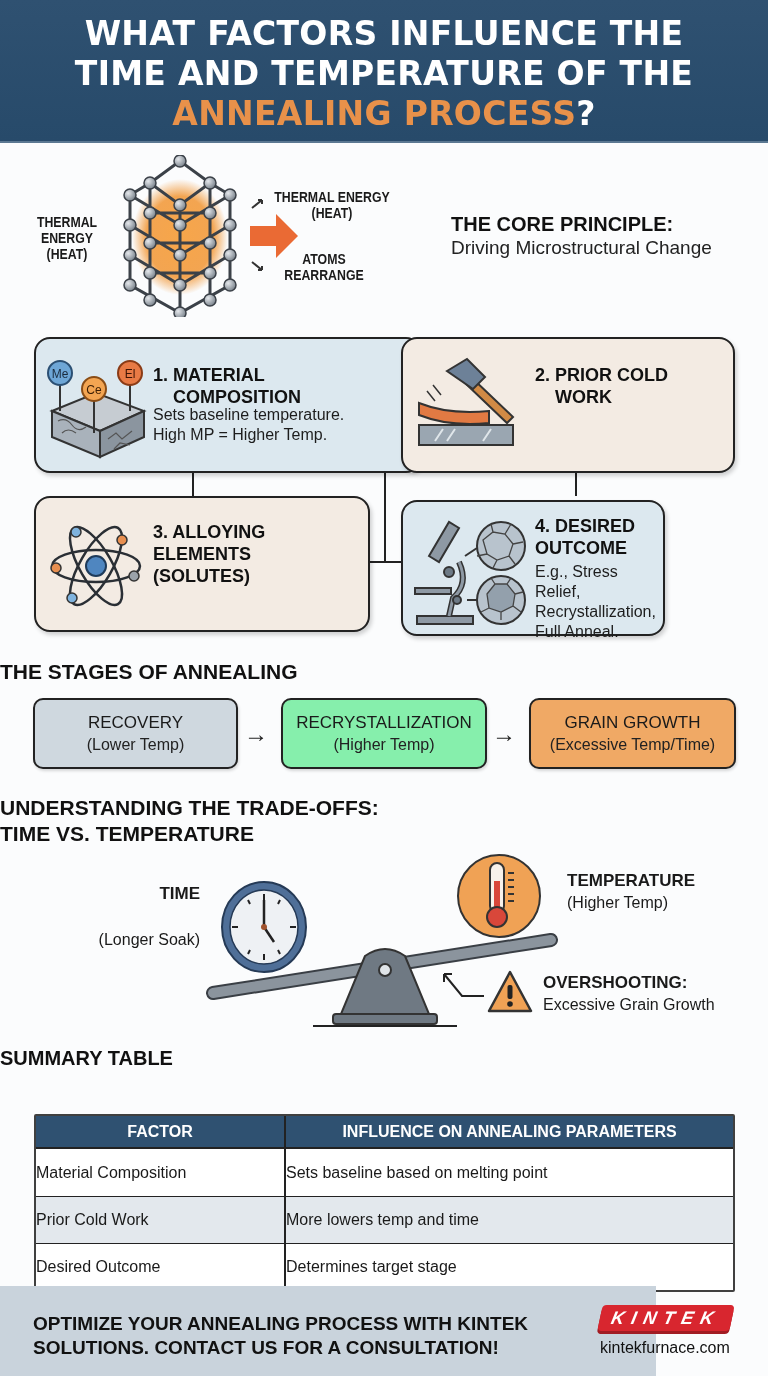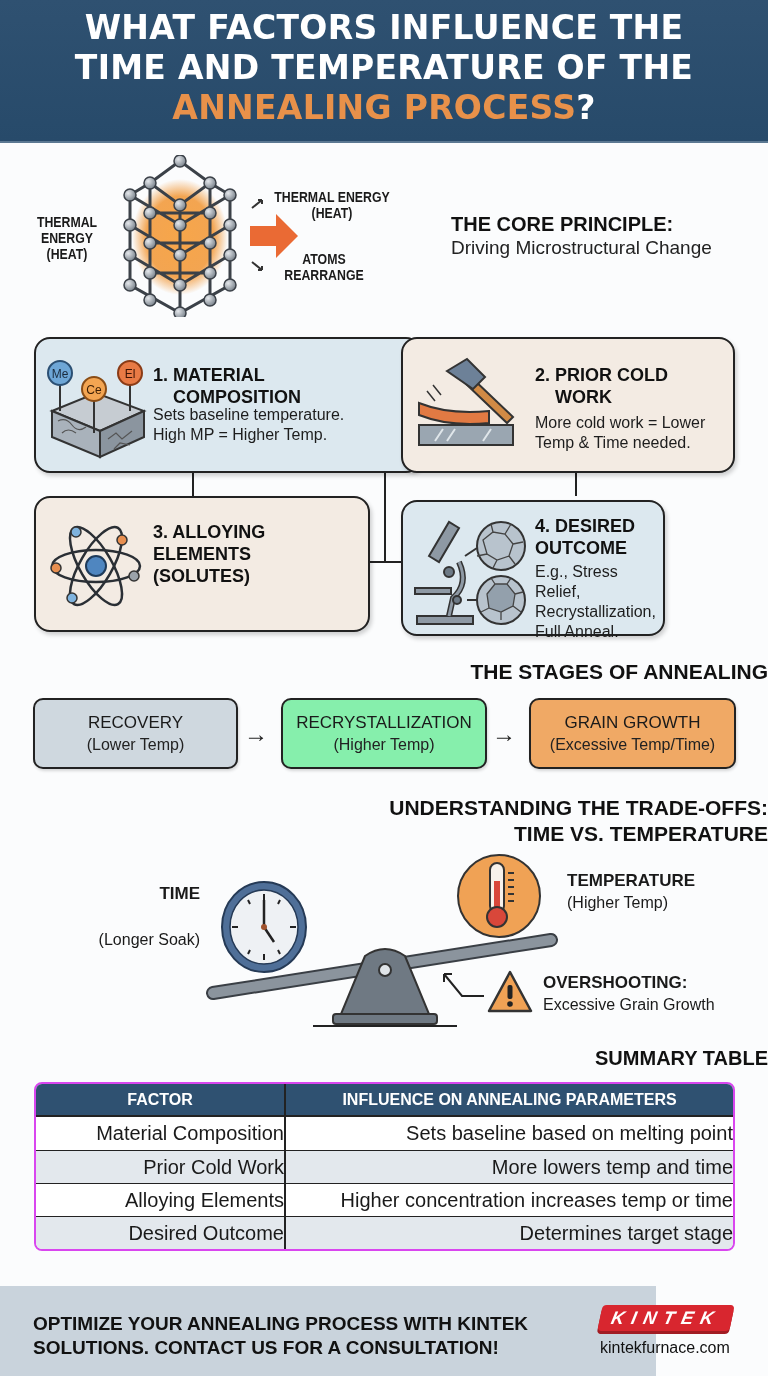--- a/index.html
+++ b/index.html
@@ -1,37 +1,37 @@
 <!DOCTYPE html>
 <html><head>
 <meta charset="utf-8">
 <style>
 *{box-sizing:border-box;margin:0;padding:0}
 html,body{width:768px;height:1376px;overflow:hidden;background:#fbfcfd;font-family:"Liberation Sans","DejaVu Sans",sans-serif;color:#1a1a1a}
-.header{position:absolute;left:0;top:0;width:768px;height:143px;background:linear-gradient(180deg,#2f5171,#274a6a);text-align:center;padding-top:8px;border-bottom:2px solid #5b7892}
+.header{position:absolute;left:0;top:0;width:768px;height:143px;background:linear-gradient(180deg,#2f5171,#274a6a);text-align:center;padding-top:14px;border-bottom:2px solid #5b7892}
 .header .line{font-family:"DejaVu Sans",sans-serif;font-weight:bold;font-size:33px;letter-spacing:0.3px;line-height:40px;color:#fff}
 .header .accent{color:#e8914a}
 .abs{position:absolute}
 .lbl{font-weight:bold;font-size:14px;line-height:16px;text-align:center;color:#1a1a1a;transform:scaleX(0.88)}
 .core-title{font-weight:bold;font-size:20px;color:#111}
 .core-sub{font-size:19px;color:#222}
 .card{position:absolute;border:2.5px solid #222;border-radius:16px;box-shadow:2px 3px 4px rgba(0,0,0,0.18)}
 .card.blue{background:#dce8ef}
 .card.beige{background:#f3ebe3}
 .card .ttl{position:absolute;font-weight:bold;font-size:18px;line-height:22px;color:#111}
 .card .txt{position:absolute;font-size:16px;line-height:20px;color:#1d1d1d}
 .conn{position:absolute;background:#222}
-.sec{position:absolute;left:0;width:768px;text-align:right;font-weight:bold;font-size:21px;color:#111}
+.sec{position:absolute;left:0;width:768px;text-align:left;font-weight:bold;font-size:21px;color:#111}
 .stage{position:absolute;top:698px;height:71px;border:2.5px solid #222;border-radius:10px;text-align:center;padding-top:12px;box-shadow:1px 2px 3px rgba(0,0,0,0.15)}
 .stage .n{font-weight:normal;font-size:17px;line-height:22px}
 .stage .s{font-size:16px;line-height:21px;color:#222}
 .arrow{position:absolute;top:722px;font-size:24px;line-height:24px;color:#222}
-table{position:absolute;left:34px;top:1082px;width:701px;border-collapse:separate;border-spacing:0;border:2px solid #d946ef;border-radius:8px;overflow:hidden}
+table{position:absolute;left:34px;top:1114px;width:701px;border-collapse:separate;border-spacing:0;border:2px solid #404040;border-radius:2px;overflow:hidden}
 th{background:#2f5171;color:#fff;font-weight:bold;font-size:16px;height:33px;text-align:center;border-bottom:2px solid #222}
-td{font-size:20px;height:33px;text-align:right;border-top:1.5px solid #222;color:#1a1a1a}
+td{font-size:16px;height:47px;text-align:left;border-top:1.5px solid #222;color:#1a1a1a}
 tr:nth-child(1) td{border-top:none}
 td:first-child,th:first-child{border-right:2px solid #222;width:250px}
 tbody tr:nth-child(even) td{background:#e3e8ed}
 tbody tr:nth-child(odd) td{background:#fff}
 .footer{position:absolute;left:0;top:1286px;width:656px;height:90px;background:#c9d3dc}
 .footer .cta{position:absolute;left:33px;top:26px;font-weight:bold;font-size:19px;line-height:24px;color:#111}
 .logo{position:absolute;left:600px;top:1305px;width:132px;height:26px;background:#d8262f;border-radius:4px;transform:skewX(-12deg);color:#fff;font-weight:bold;font-style:italic;font-size:18px;letter-spacing:7px;text-align:center;line-height:26px;box-shadow:0 3px 0 #a11c23}
 .url{position:absolute;left:600px;top:1339px;font-size:16px;color:#111}
 </style>
 </head>
@@ -146,24 +146,20 @@
     <path d="M22 86 l8 -12 M34 86 l8 -12 M70 86 l8 -12" stroke="#e0e6ea" stroke-width="2"></path>
     <path d="M6 48 q30 12 70 8 l0 12 q-40 4 -70 -8 Z" fill="#e27a43" stroke="#333" stroke-width="2"></path>
     <path d="M58 22 L100 62 L94 68 L52 28 Z" fill="#d18a45" stroke="#333" stroke-width="2"></path>
     <path d="M34 16 L54 4 L72 22 L60 34 Z" fill="#6d8198" stroke="#333" stroke-width="2"></path>
     <path d="M20 30 l8 10 M14 36 l8 10" stroke="#333" stroke-width="1.5"></path>
   </svg>
   <div class="ttl" style="left:132px;top:25px">
       <div>2. PRIOR COLD</div>
       <div style="padding-left:20px">WORK</div>
     </div>
-  <div class="txt" style="left:132px;top:74px">
-      <div>More cold work = Lower</div>
-      <div>Temp &amp; Time needed.</div>
-    </div>
 </div>
 
 <div class="card beige" style="left:34px;top:496px;width:336px;height:136px">
   <svg class="abs" style="left:10px;top:18px" width="100" height="100" viewBox="0 0 100 100">
     <g fill="none" stroke="#2a2f35" stroke-width="2.5">
       <ellipse cx="50" cy="50" rx="44" ry="16"></ellipse>
       <ellipse cx="50" cy="50" rx="44" ry="16" transform="rotate(60 50 50)"></ellipse>
       <ellipse cx="50" cy="50" rx="44" ry="16" transform="rotate(-60 50 50)"></ellipse>
     </g>
     <circle cx="50" cy="50" r="10" fill="#4f86c0" stroke="#1f3b5a" stroke-width="2"></circle>
@@ -290,24 +286,20 @@
   <tbody>
     <tr>
         <td>Material Composition</td>
         <td>Sets baseline based on melting point</td>
       </tr>
     <tr>
         <td>Prior Cold Work</td>
         <td>More lowers temp and time</td>
       </tr>
     <tr>
-        <td>Alloying Elements</td>
-        <td>Higher concentration increases temp or time</td>
-      </tr>
-    <tr>
         <td>Desired Outcome</td>
         <td>Determines target stage</td>
       </tr>
   </tbody>
 </table>
 
 <div class="footer">
   <div class="cta">
       <div>OPTIMIZE YOUR ANNEALING PROCESS WITH KINTEK</div>
       <div>SOLUTIONS. CONTACT US FOR A CONSULTATION!</div>

